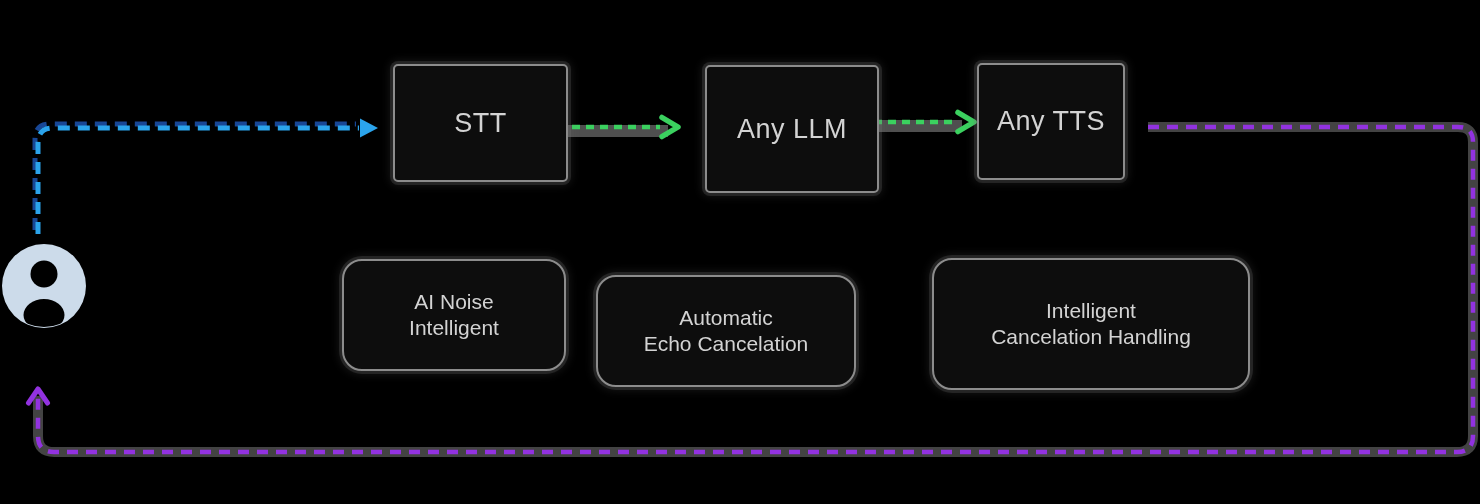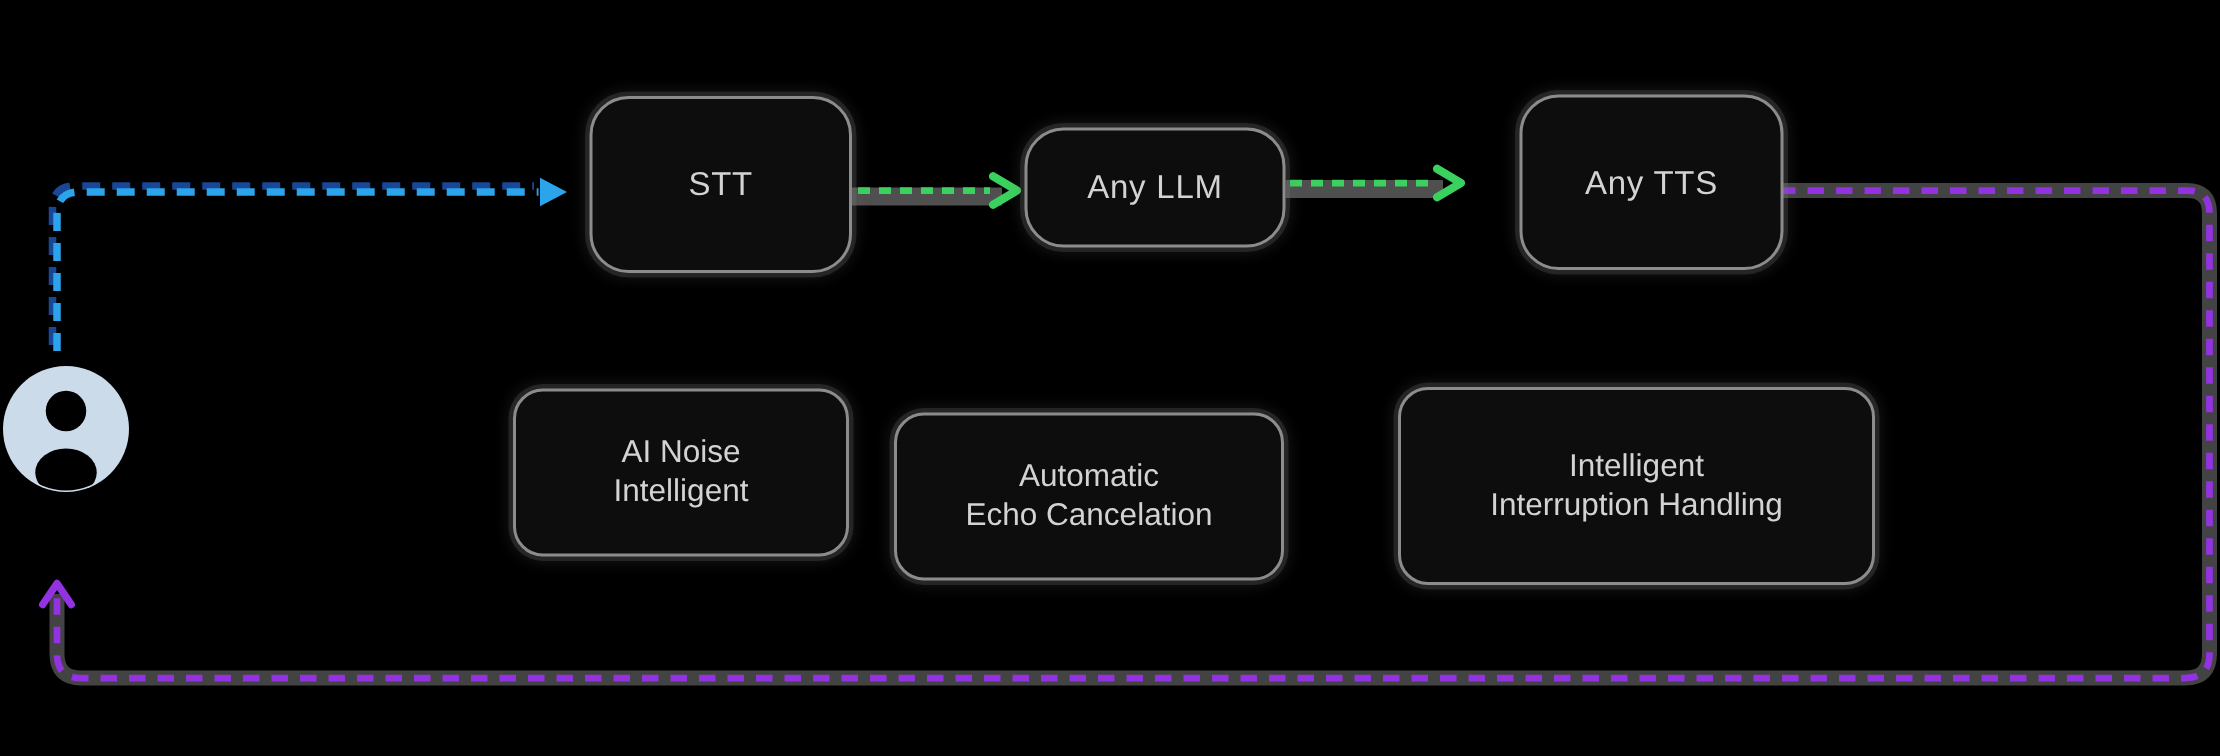--- a/index.html
+++ b/index.html
@@ -29,37 +29,37 @@
     justify-content: center;
     text-align: center;
     background: #0d0d0d;
     border: 2px solid #8c8c8c;
     color: #d3d3d3;
     box-shadow: 0 0 0 3px rgba(125,125,125,0.22), 0 0 9px 4px rgba(110,110,110,0.18);
     box-sizing: border-box;
     z-index: 2;
   }
   .node--pipeline {
-    border-radius: 26px;
-    font-size: 22px;
+    border-radius: 5px;
+    font-size: 27px;
     letter-spacing: 0.5px;
   }
   .node--feature {
     border-radius: 20px;
     font-size: 21px;
     line-height: 26px;
   }
   .node--feature .label-lines {
     display: flex;
     flex-direction: column;
     justify-content: flex-end;
   }
   #node-stt         { left: 393px; top: 64px;  width: 175px; height: 118px; }
-  #node-llm         { left: 683px; top: 65px;  width: 174px; height: 80px; margin-top: 20px; }
-  #node-tts         { left: 1013px; top: 63px;  width: 176px; height: 117px; }
+  #node-llm         { left: 705px; top: 65px;  width: 174px; height: 128px; }
+  #node-tts         { left: 977px; top: 63px;  width: 148px; height: 117px; }
   #feature-noise    { left: 342px; top: 259px; width: 224px; height: 112px; }
   #feature-echo     { left: 596px; top: 275px; width: 260px; height: 112px; }
   #feature-interrupt{ left: 932px; top: 258px; width: 318px; height: 132px; }
 </style>
 </head>
 <body>
 
 <div class="stage">
 
   <svg class="connectors" viewBox="0 0 1480 504" xmlns="http://www.w3.org/2000/svg">
@@ -125,17 +125,17 @@
   <div class="node node--feature" id="feature-echo">
     <span class="label-lines">
       <span>Automatic</span>
       <span>Echo Cancelation</span>
     </span>
   </div>
 
   <div class="node node--feature" id="feature-interrupt">
     <span class="label-lines">
       <span>Intelligent</span>
-      <span>Interruption Handling</span>
+      <span>Cancelation Handling</span>
     </span>
   </div>
 
 </div>
 
 </body></html>

